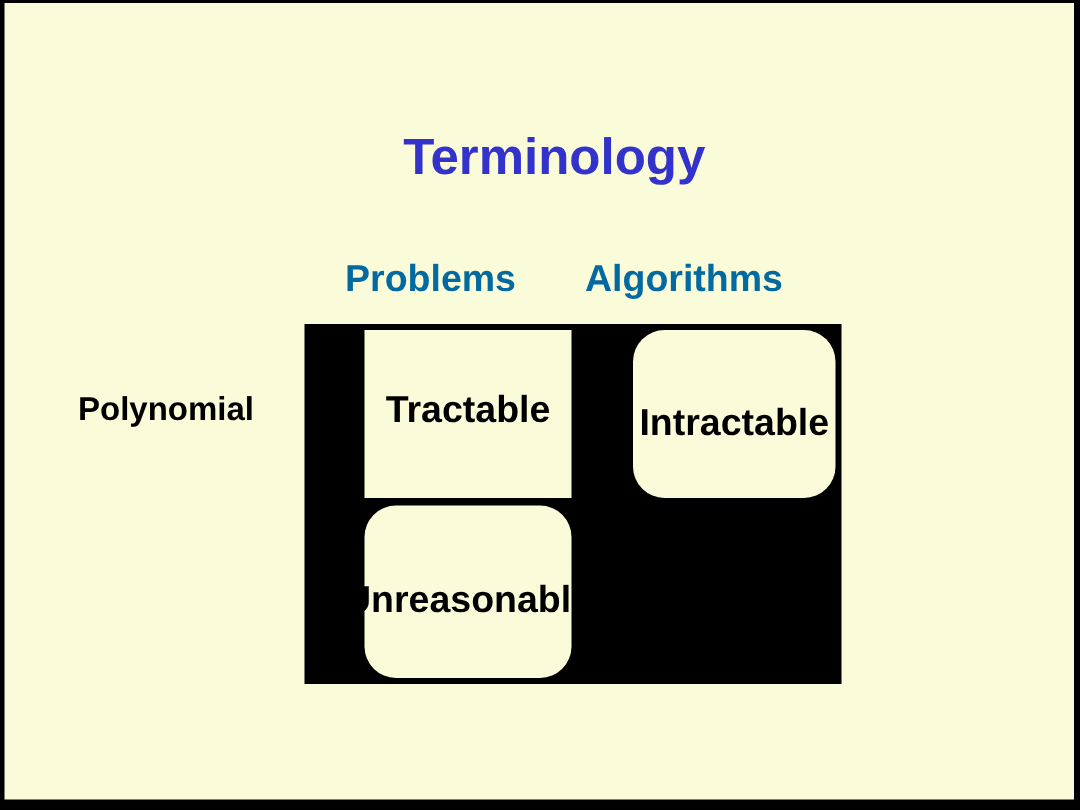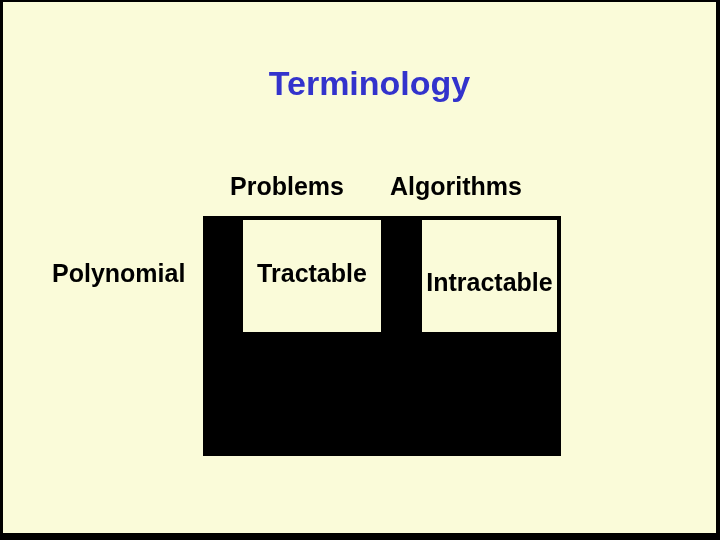--- a/index.html
+++ b/index.html
@@ -11,43 +11,43 @@
     font-family: "Liberation Sans", sans-serif;
   }
   .slide {
     position: absolute;
     left: 3px; top: 2px; right: 4px; bottom: 7px;
     background: #FAFBD9;
   }
   .title {
     position: absolute;
     left: 20px; right: 0;
-    top: 64px;
+    top: 86px;
     margin: 0;
     text-align: center;
     font-size: 34px;
     line-height: 34px;
     font-weight: bold;
     color: #3333CC;
   }
   .col-header {
     position: absolute;
     top: 171px;
     transform: translateX(-50%);
     font-size: 25px;
     line-height: 26px;
     font-weight: bold;
-    color: #000000;
+    color: #0369a1;
     white-space: nowrap;
   }
   .col-header.problems   { left: 284px; }
   .col-header.algorithms { left: 453px; }
   .row-label {
     position: absolute;
-    font-size: 25px;
+    font-size: 22px;
     line-height: 26px;
     font-weight: bold;
     color: #000000;
     white-space: nowrap;
   }
   .row-label.polynomial  { left: 49px; top: 258px; }
   .row-label.exponential { left: 47px; top: 374px; }
   .matrix {
     position: absolute;
     left: 200px; top: 214px;
@@ -66,34 +66,35 @@
     align-items: center;
     justify-content: center;
     font-size: 25px;
     font-weight: bold;
     color: #000000;
     white-space: nowrap;
     box-sizing: border-box;
     margin-left: 36px;
   }
   .cell.row-top    { padding-bottom: 5px; }
-  .cell.row-bottom { padding-top: 12px; }
+  .cell.row-bottom { padding-top: 12px; border-radius: 21px; }
 </style>
 </head>
 <body>
 
 <div class="slide">
 
   <h1 class="title">Terminology</h1>
 
   <div class="col-header problems">Problems</div>
 
   <div class="col-header algorithms">Algorithms</div>
 
   <div class="row-label polynomial">Polynomial</div>
 
 
   <div class="matrix">
     <div class="cell row-top">Tractable</div>
     <div class="cell row-bottom">Intractable</div>
+    <div class="cell row-bottom">Unreasonable</div>
   </div>
 
 </div>
 
 </body></html>

